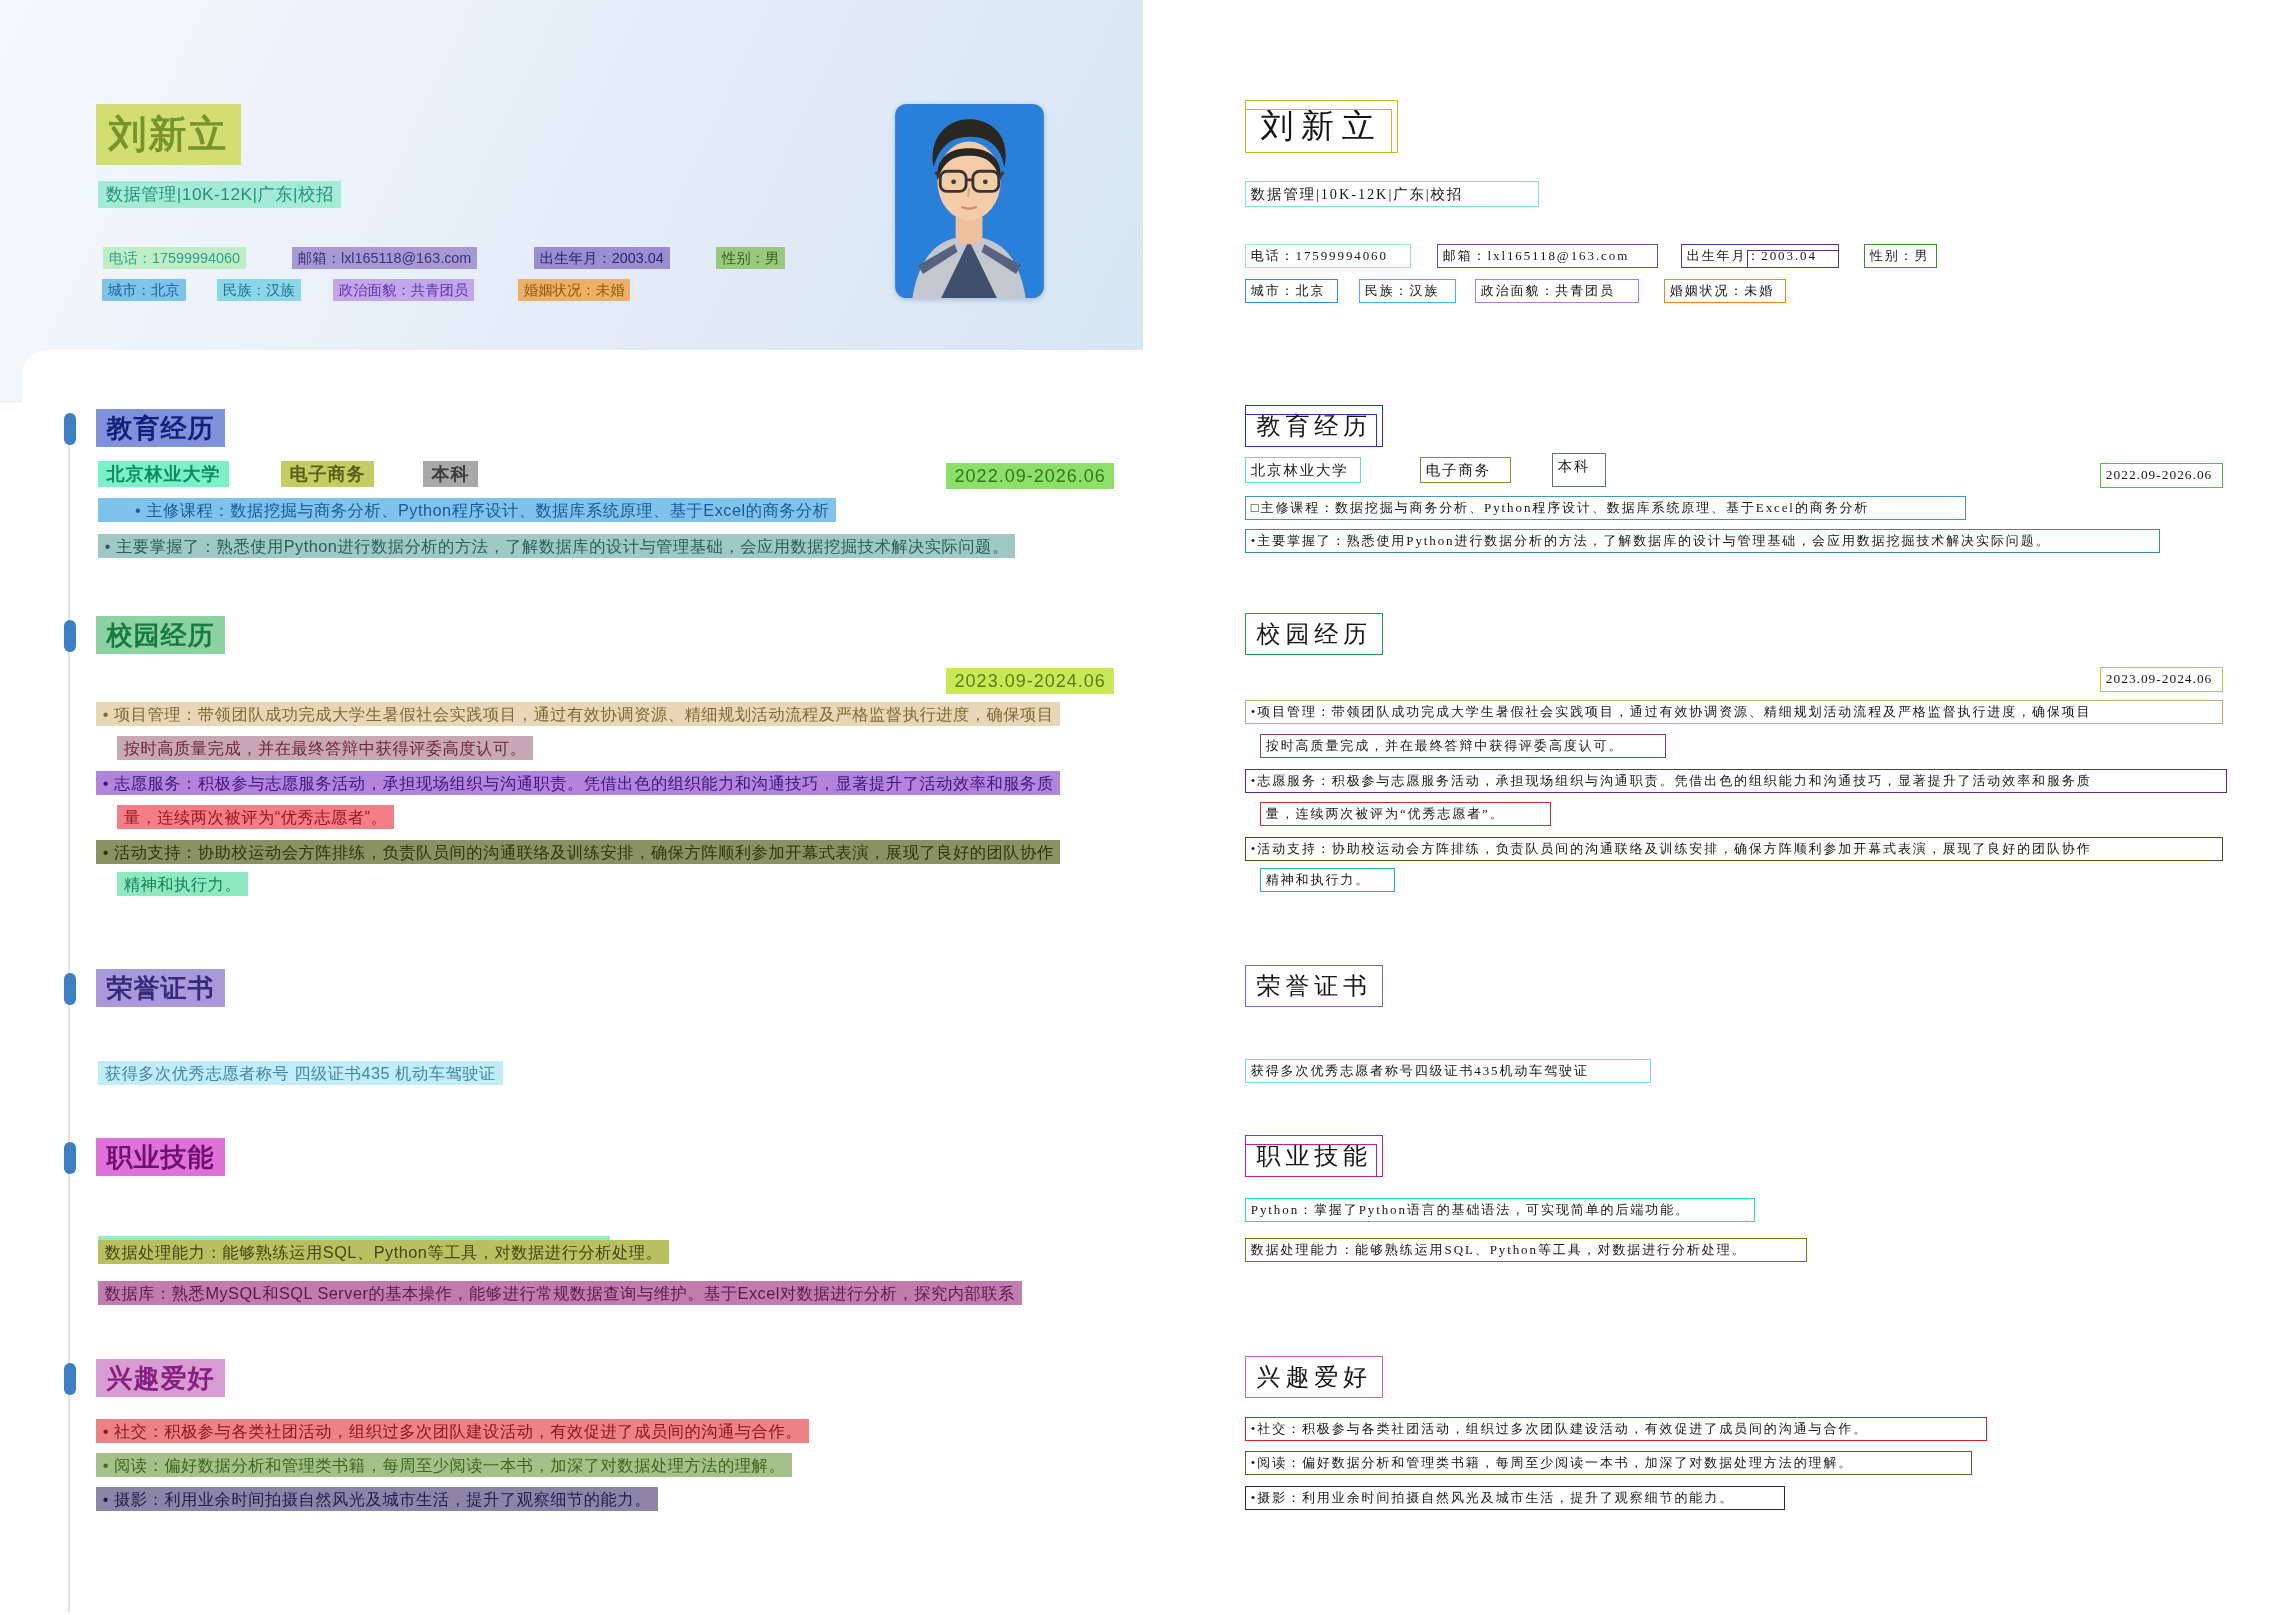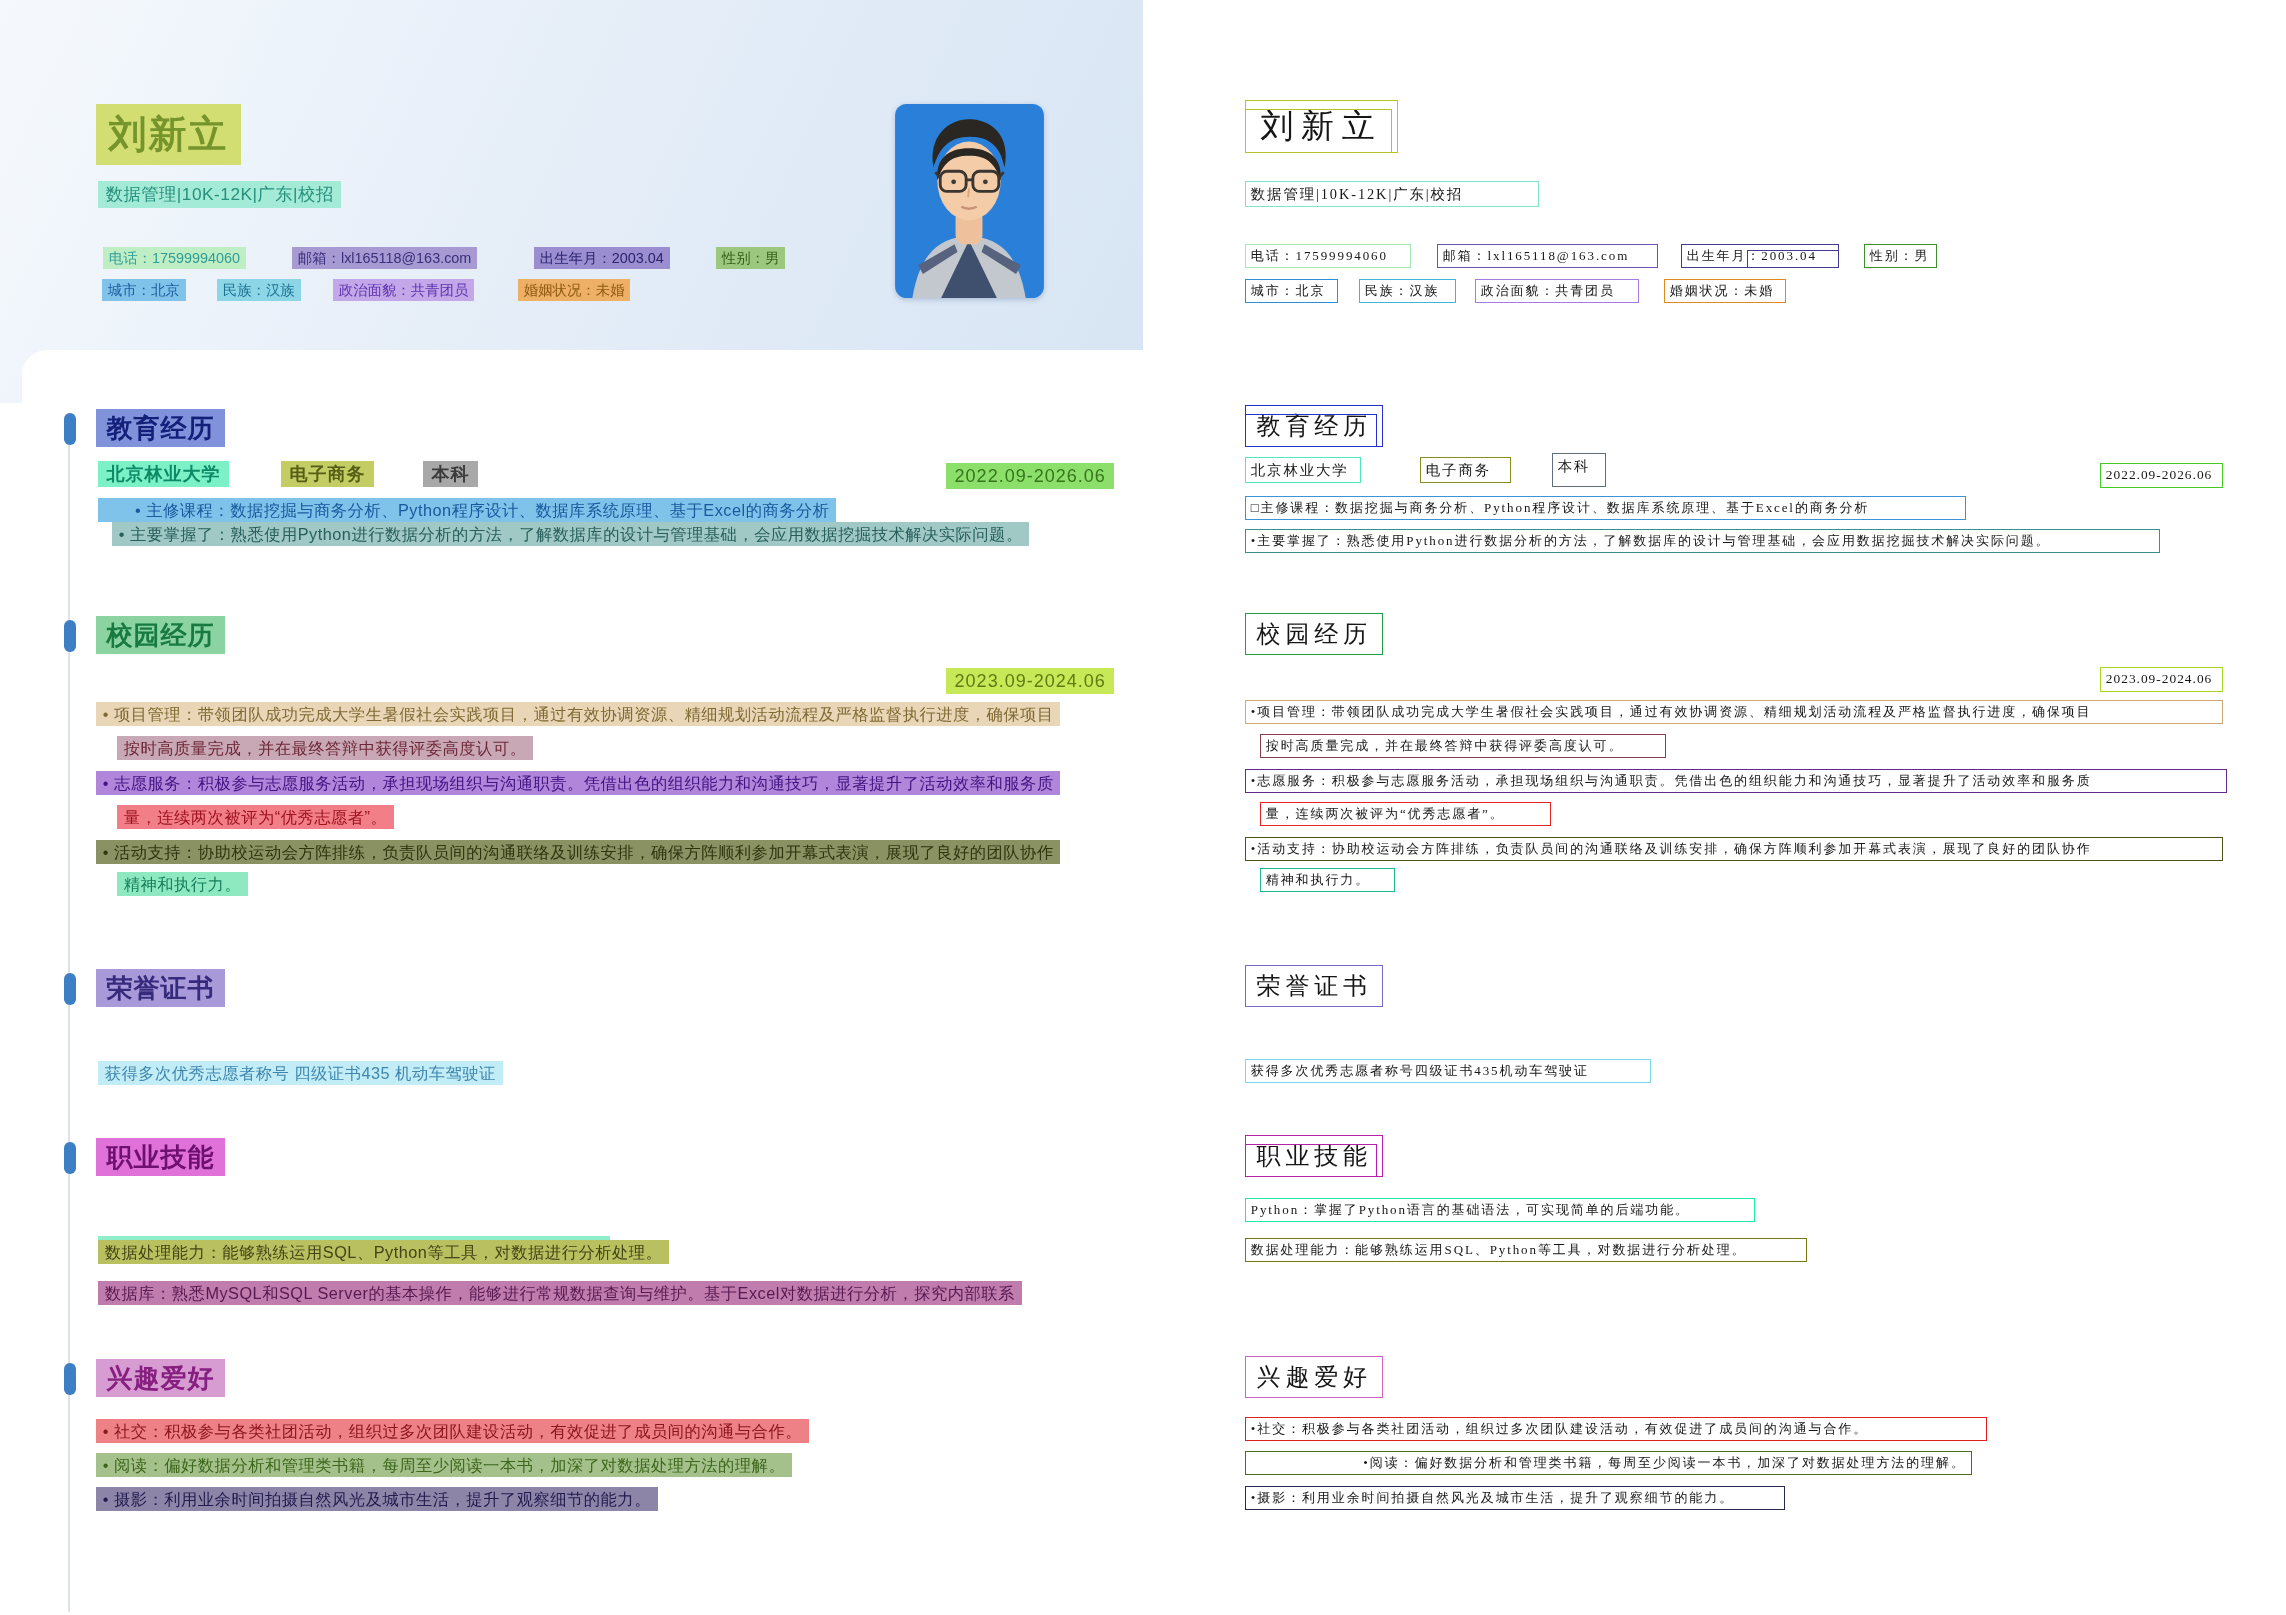--- a/index.html
+++ b/index.html
@@ -87,21 +87,21 @@
   <div class="pill" style="top:973px;"></div>
   <div class="pill" style="top:1142px;"></div>
   <div class="pill" style="top:1363px;"></div>
 
   <span class="hl sec" style="left:96px;top:409px;--bg:#8092da;--fg:#141f7a;">教育经历</span>
   <span class="hl meta" style="left:98px;top:461px;--bg:#7cf0c6;--fg:#0c8a66;">北京林业大学</span>
   <span class="hl meta" style="left:281px;top:461px;--bg:#c3cd64;--fg:#575f17;">电子商务</span>
   <span class="hl meta" style="left:423px;top:461px;--bg:#a8a8a8;--fg:#3c3c3c;">本科</span>
   <span class="hl meta" style="left:946px;top:463px;--bg:#8ddf6b;--fg:#35761a;font-weight:normal;">2022.09-2026.06</span>
   <span class="hl" style="left:98px;top:498px;padding-left:37px;--bg:#7fc2ea;--fg:#175a9e;">• 主修课程：数据挖掘与商务分析、Python程序设计、数据库系统原理、基于Excel的商务分析</span>
-  <span class="hl" style="left:98px;top:522px;margin-left:14px;--bg:#a0c8c5;--fg:#275f5c;">• 主要掌握了：熟悉使用Python进行数据分析的方法，了解数据库的设计与管理基础，会应用数据挖掘技术解决实际问题。</span>
+  <span class="hl" style="left:98px;top:534px;--bg:#a0c8c5;--fg:#275f5c;">• 主要掌握了：熟悉使用Python进行数据分析的方法，了解数据库的设计与管理基础，会应用数据挖掘技术解决实际问题。</span>
 
   <span class="hl sec" style="left:96px;top:616px;--bg:#8cd3a2;--fg:#177a41;">校园经历</span>
   <span class="hl meta" style="left:946px;top:668px;--bg:#c8e957;--fg:#5f7a12;font-weight:normal;">2023.09-2024.06</span>
   <span class="hl" style="left:96px;top:702px;--bg:#e9d6b7;--fg:#7f6a33;">• 项目管理：带领团队成功完成大学生暑假社会实践项目，通过有效协调资源、精细规划活动流程及严格监督执行进度，确保项目</span>
   <span class="hl" style="left:117px;top:736px;--bg:#c8a8b5;--fg:#6e2737;">按时高质量完成，并在最终答辩中获得评委高度认可。</span>
   <span class="hl" style="left:96px;top:771px;--bg:#b185d9;--fg:#411383;">• 志愿服务：积极参与志愿服务活动，承担现场组织与沟通职责。凭借出色的组织能力和沟通技巧，显著提升了活动效率和服务质</span>
   <span class="hl" style="left:117px;top:805px;--bg:#f27f88;--fg:#9e1220;">量，连续两次被评为“优秀志愿者”。</span>
   <span class="hl" style="left:96px;top:840px;text-align:center;--bg:#8a9162;--fg:#2f350f;">• 活动支持：协助校运动会方阵排练，负责队员间的沟通联络及训练安排，确保方阵顺利参加开幕式表演，展现了良好的团队协作</span>
   <span class="hl" style="left:117px;top:872px;--bg:#8ee9c1;--fg:#157f5b;">精神和执行力。</span>
 
@@ -149,17 +149,17 @@
 
   <span class="bx h" style="left:1245px;top:965px;--bc:#7a68c6;">荣誉证书</span>
   <span class="bx" style="left:1245px;top:1059px;width:394px;--bc:#79d8ee;">获得多次优秀志愿者称号四级证书435机动车驾驶证</span>
 
   <span class="bx h dbl-l" style="left:1245px;top:1135px;--bc:#b620a6;">职业技能</span>
   <span class="bx" style="left:1245px;top:1198px;width:498px;--bc:#1ee8a6;">Python：掌握了Python语言的基础语法，可实现简单的后端功能。</span>
   <span class="bx" style="left:1245px;top:1238px;width:550px;--bc:#787810;">数据处理能力：能够熟练运用SQL、Python等工具，对数据进行分析处理。</span>
 
   <span class="bx h" style="left:1245px;top:1356px;--bc:#cf62c6;">兴趣爱好</span>
   <span class="bx" style="left:1245px;top:1417px;width:730px;--bc:#df2020;">•社交：积极参与各类社团活动，组织过多次团队建设活动，有效促进了成员间的沟通与合作。</span>
-  <span class="bx" style="left:1245px;top:1451px;width:715px;text-align:right;--bc:#4a6e20;">•阅读：偏好数据分析和管理类书籍，每周至少阅读一本书，加深了对数据处理方法的理解。</span>
+  <span class="bx" style="left:1245px;top:1451px;width:715px;--bc:#4a6e20;">•阅读：偏好数据分析和管理类书籍，每周至少阅读一本书，加深了对数据处理方法的理解。</span>
   <span class="bx" style="left:1245px;top:1486px;width:528px;--bc:#282852;">•摄影：利用业余时间拍摄自然风光及城市生活，提升了观察细节的能力。</span>
 
 </div>
 
 
 </body></html>

